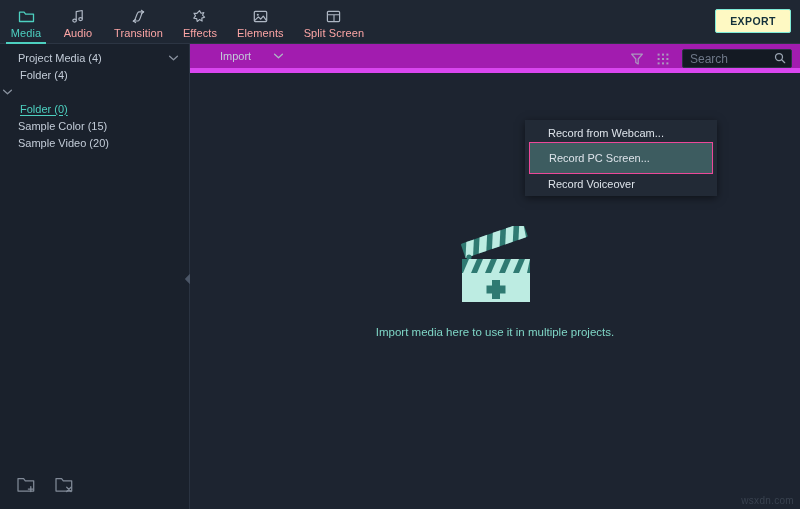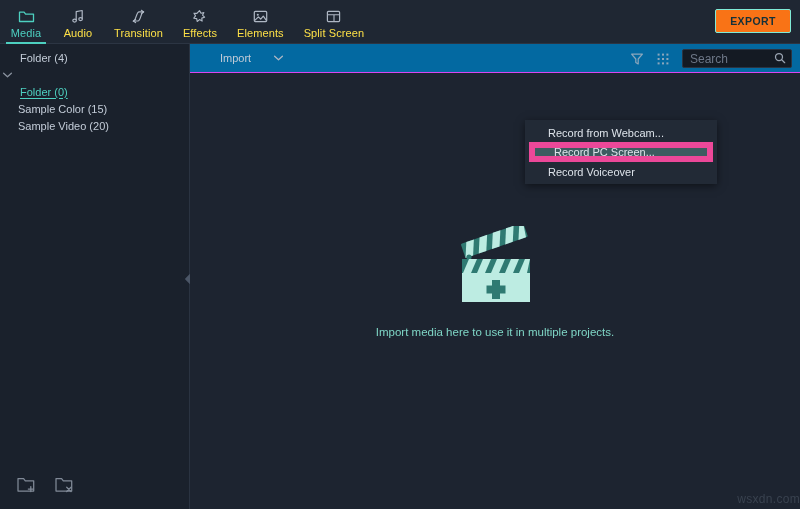--- a/index.html
+++ b/index.html
@@ -26,38 +26,38 @@
   }
   .tabs { display: flex; align-items: flex-start; height: 44px; }
   .tab {
     position: relative;
     height: 44px;
     display: flex; flex-direction: column;
     align-items: center; justify-content: center;
     gap: 2px;
     padding: 2px 10px 0 10px;
     cursor: pointer;
-    color: #fde047;
+    color: #fca5a5;
     min-width: 52px;
   }
   .tab .ticon {
     height: 17px; display: flex; align-items: center; justify-content: center;
   }
   .tab .tlabel { font-size: 11px; line-height: 12px; letter-spacing: .1px; white-space: nowrap; text-align: center; }
   .tab.active { color: #4dd0c0; }
   .tab.active .underline {
     position: absolute; left: 6px; right: 6px; bottom: 0;
     height: 2px; background: #4dd0c0;
   }
   .tab svg { display: block; }
 
   .export-btn {
     position: absolute; right: 9px; top: 9px;
     width: 76px; height: 24px;
-    background: #f97316;
+    background: #fef9c3;
     color: #13303a;
     font-size: 10.5px; font-weight: bold; letter-spacing: .4px;
     display: flex; align-items: center; justify-content: center;
     border-radius: 2px; cursor: pointer;
     border: 1px solid #7febd7;
   }
 
   
   .body { flex: 1; display: flex; position: relative; min-height: 0; }
 
@@ -101,24 +101,24 @@
     position: absolute; right: -1px; top: 222px;
     width: 8px; height: 26px;
     display: flex; align-items: center; justify-content: center;
     cursor: pointer;
   }
 
   
   .main { flex: 1; display: flex; flex-direction: column; position: relative; min-width: 0; }
   .toolbar {
     height: 29px; min-height: 29px;
-    background: #0369a1;
+    background: #a21caf;
     display: flex; align-items: center;
     position: relative;
-    border-bottom: 1px solid #d946ef;
+    border-bottom: 5px solid #d946ef;
   }
   .tb-item {
     display: flex; align-items: center; gap: 22px;
     height: 29px; padding: 0 8px;
     font-size: 11px; color: #c3ccd8;
     cursor: pointer;
   }
   .tb-item.first { margin-left: 22px; }
   .tb-item.second { margin-left: 28px; }
   .tb-right {
@@ -161,27 +161,27 @@
     height: 19px;
     display: flex; align-items: center;
     padding-left: 19px;
     font-size: 11px;
     color: #dde3ea;
     cursor: pointer;
     white-space: nowrap;
   }
   .menu-item.hl {
     background: #3d5c60;
-    border: 6px solid #ec4899;
-    height: 20px;
+    border: 1px solid #ec4899;
+    height: 32px;
   }
 
   .watermark {
-    position: absolute; right: 0; bottom: 3px;
-    font-size: 12px; color: #39424f;
+    position: absolute; right: 6px; bottom: 3px;
+    font-size: 10px; color: #39424f;
     letter-spacing: .3px;
   }
 </style>
 </head>
 <body>
 
 <div class="app">
 
   <div class="topbar">
     <div class="tabs">
@@ -253,20 +253,28 @@
     </div>
 
     <div class="export-btn">EXPORT</div>
   </div>
 
   <div class="body">
 
     <div class="sidebar">
       <div class="sb-list">
 
+        <div class="sb-row root">
+          <span class="sb-label">Project Media (4)</span>
+          <span class="chev">
+            <svg width="11" height="8" viewBox="0 0 11 8">
+                <path d="M1.6 2.3l3.9 3.4 3.9-3.4" fill="none" stroke="#aeb7c4" stroke-width="1.3" stroke-linecap="round" stroke-linejoin="round"></path>
+              </svg>
+          </span>
+        </div>
 
         <div class="sb-row indent">
           <span class="sb-label">Folder (4)</span>
           <span class="chev"></span>
         </div>
 
         <div class="sb-row root">
           <span class="chev">
             <svg width="11" height="8" viewBox="0 0 11 8">
                 <path d="M1.6 2.3l3.9 3.4 3.9-3.4" fill="none" stroke="#aeb7c4" stroke-width="1.3" stroke-linecap="round" stroke-linejoin="round"></path>

